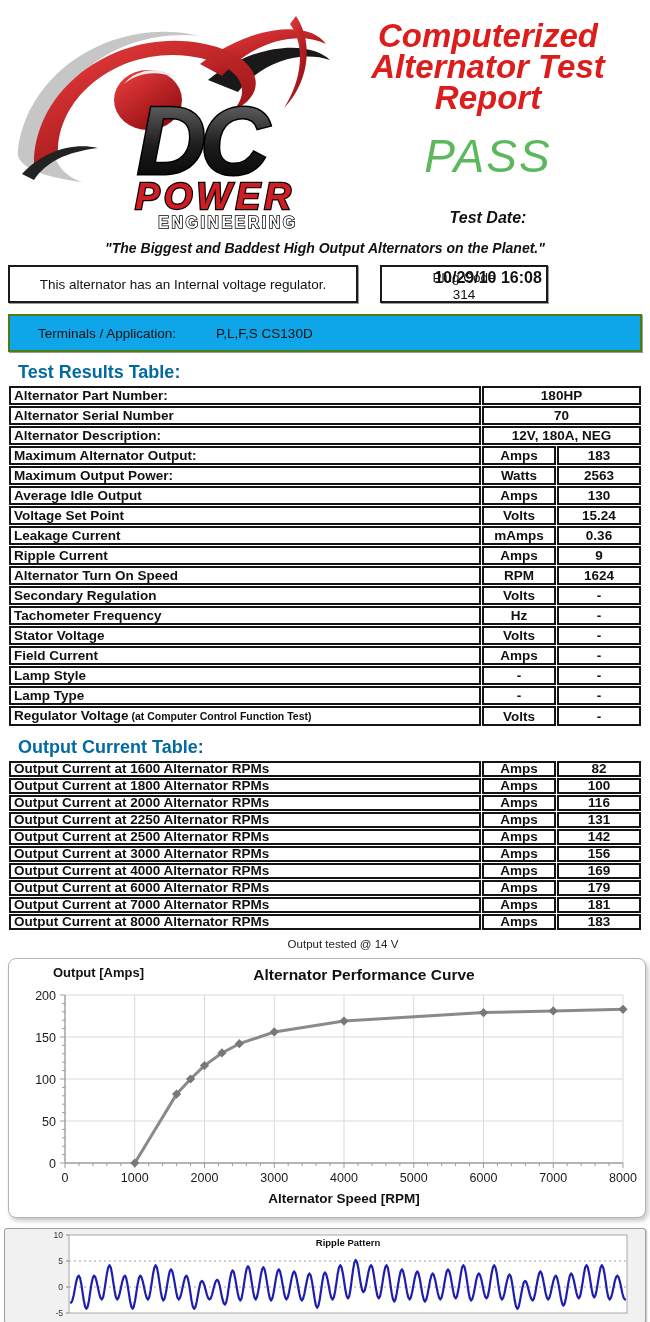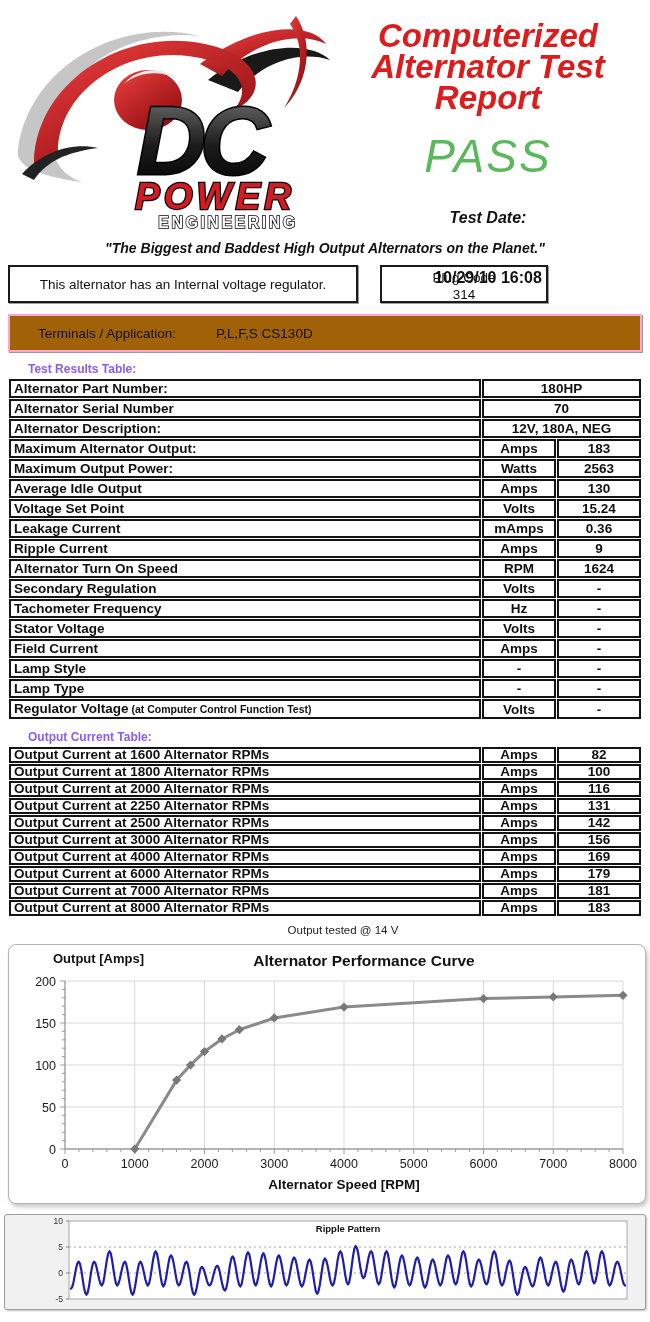--- a/index.html
+++ b/index.html
@@ -15,25 +15,25 @@
   .pass { color:#5cb85c; font-weight:normal; font-style:italic; font-size:46px; margin-top:16px; letter-spacing:2px; }
   .testdate { display:flex; margin-top:26px; font-size:16px; font-weight:bold; justify-content:center; gap:42px;flex-direction:column; }
   .testdate .lab { font-style:italic; }
   .tagline { text-align:center; font-weight:bold; font-style:italic; font-size:14px; margin-top:2px; }
   
   .info-row { display:flex; margin:9px 8px 0; }
   .reg-box { width:346px; height:34px; border:2px solid #1a1a1a; display:flex; align-items:center;
              justify-content:center; font-size:13.5px; box-shadow:1px 1px 0 #9a9a9a; background:#fff; }
   .plug-box { margin-left:22px; width:164px; height:32px; border:2px solid #1a1a1a; text-align:center;
               font-size:13.5px; line-height:17px; padding-top:2px; box-shadow:1px 1px 0 #9a9a9a; background:#fff; }
-  .terminals-box { margin:11px 8px 0; height:34px; border:2px solid #f9a8d4; display:flex; align-items:center;
-                   font-size:13.5px; padding-left:28px; box-shadow:1px 1px 0 #9a9a9a; background:#a16207; }
+  .terminals-box { margin:11px 8px 0; height:34px; border:2px solid #4d7c0f; display:flex; align-items:center;
+                   font-size:13.5px; padding-left:28px; box-shadow:1px 1px 0 #9a9a9a; background:#0ea5e9; }
   .term-val { margin-left:40px; }
   
-  .sec-h { color:#8b5cf6; font-weight:bold; font-size:12px; margin:10px 0 2px 28px; }
+  .sec-h { color:#0369a1; font-weight:bold; font-size:18px; margin:10px 0 2px 18px; }
   table.report { border-collapse:separate; border-spacing:1px; width:634px; margin:0 8px; table-layout:fixed; }
   table.report td { border:2px solid #141414; background:#fff; font-weight:bold; font-size:13.5px;
                     padding:0 3px; white-space:nowrap; overflow:hidden; }
   #tr-body td { height:15px; line-height:15px; }
   #oc-body td { height:12px; line-height:12px; }
   td.lbl { padding-left:12px; text-align:left; }
   td.unit, td.val { text-align:center; }
   td.val { background:#ffff00; }
   td.hl { background:#ffff00; }
   .small { font-size:10.5px; }

